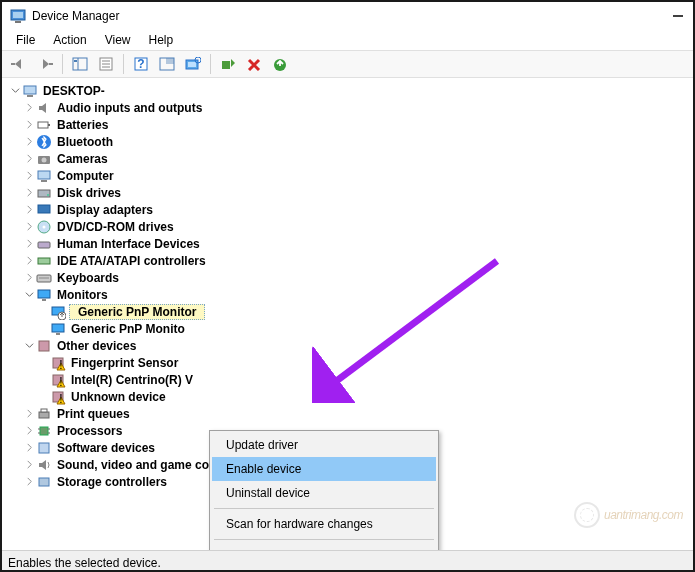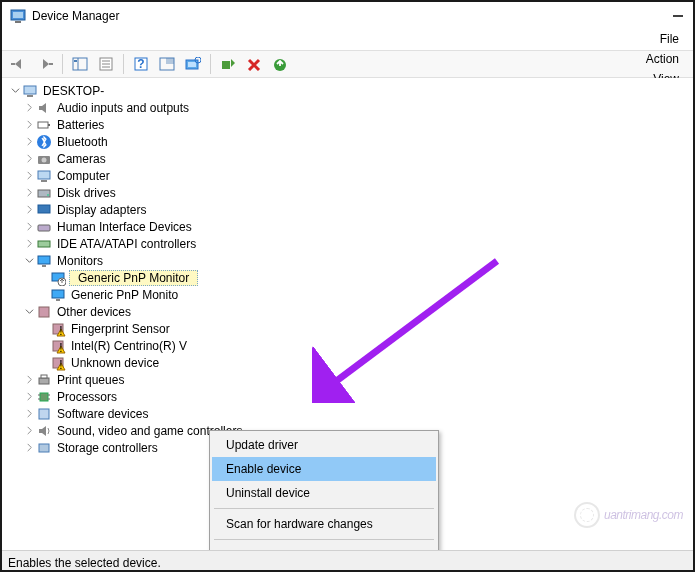--- a/index.html
+++ b/index.html
@@ -2,43 +2,43 @@
 <html><head>
 <meta charset="utf-8">
 <style>
 * { margin: 0; padding: 0; box-sizing: border-box; font-family: "Segoe UI", Tahoma, sans-serif; font-size: 12px; }
 body { background: #fff; width: 695px; height: 572px; position: relative; overflow: hidden; border: 2px solid #1a1a1a; }
 .titlebar { height: 28px; display: flex; align-items: center; padding: 12px 8px; background: #fff; }
 .titlebar .icon { width: 16px; height: 16px; margin-right: 6px; }
 .titlebar .title { flex: 1; font-size: 12px; }
 .titlebar .win-controls { display: flex; gap: 18px; align-items: center; }
 .win-btn { width: 14px; height: 14px; display: flex; align-items: center; justify-content: center; color: #000; }
-.menubar { height: 20px; display: flex; align-items: flex-end; padding: 0 6px; gap: 2px; flex-direction: column; }
+.menubar { height: 20px; display: flex; align-items: center; padding: 0 6px; gap: 2px; }
 .menubar .menu-item { padding: 2px 8px; cursor: default; }
 .toolbar { height: 28px; border-top: 1px solid #e0e0e0; border-bottom: 1px solid #e0e0e0; display: flex; align-items: center; padding: 0 6px; gap: 4px; background: #f8f8f8; }
 .tb-btn { width: 22px; height: 22px; display: flex; align-items: center; justify-content: center; border: 1px solid transparent; }
 .tb-sep { width: 1px; height: 20px; background: #d0d0d0; margin: 0 2px; }
 .content { position: relative; height: calc(100% - 28px - 20px - 28px - 20px); overflow: hidden; background: #fff; }
 .tree { padding: 4px 0 4px 6px; }
 .tree-row { display: flex; align-items: center; height: 17px; white-space: nowrap; }
 .chevron { width: 14px; height: 14px; display: flex; align-items: center; justify-content: center; flex-shrink: 0; }
 .chevron svg { width: 9px; height: 9px; }
 .tree-icon { width: 16px; height: 16px; margin: 0 3px 0 0; flex-shrink: 0; display: flex; align-items: center; justify-content: center; }
-.tree-label { padding: 0 2px; }
+.tree-label { padding: 0 2px; font-weight: bold; }
 .tree-row.selected .tree-label { background: #fef9c3; border: 1px dotted #7aa7c7; padding: 0 8px; }
 .indent-1 { padding-left: 14px; }
 .indent-2 { padding-left: 28px; }
 .statusbar { position: absolute; bottom: 0; left: 0; right: 0; height: 20px; border-top: 1px solid #d0d0d0; display: flex; align-items: flex-end; padding: 0 6px; background: #f0f0f0; }
 .context-menu { position: absolute; left: 207px; top: 352px; width: 230px; background: #f2f2f2; border: 1px solid #a0a0a0; box-shadow: 2px 2px 4px rgba(0,0,0,0.25); padding: 2px; }
 .ctx-item { height: 24px; display: flex; align-items: center; padding: 0 14px; font-size: 12px; }
 .ctx-item.highlight { background: #91c9f7; }
 .ctx-sep { height: 1px; background: #c8c8c8; margin: 3px 2px; }
 .ctx-item.bold { font-weight: 600; }
 .arrow-overlay { position: absolute; pointer-events: none; }
-.watermark { position: absolute; right: 10px; bottom: 22px; opacity: 0.28; font-size: 24px; color: #4c1d95; font-style: italic; letter-spacing: -0.5px; display:flex; align-items:center; gap:4px;}
+.watermark { position: absolute; right: 10px; bottom: 22px; opacity: 0.28; font-size: 24px; color: #a16207; font-style: italic; letter-spacing: -0.5px; display:flex; align-items:center; gap:4px;}
 .watermark .circ { width:26px;height:26px;border:2px solid #aaa;border-radius:50%;position:relative;}
 .watermark .circ::before{content:"";position:absolute;inset:4px;border:1px dashed #aaa;border-radius:50%;}
 </style>
 </head>
 <body>
 
 <div class="titlebar">
   <span class="icon">
     <svg viewBox="0 0 16 16">
         <rect x="1" y="2" width="14" height="10" fill="#4a90d9" stroke="#1c5a99"></rect>
@@ -246,37 +246,65 @@
         <span class="tree-label">Display adapters</span>
       </div>
     <div class="tree-row indent-1">
         <span class="chevron">
           <svg viewBox="0 0 10 10">
             <path d="M3 1 L7 5 L3 9" fill="none" stroke="#888"></path>
           </svg>
         </span>
         <span class="tree-icon">
           <svg viewBox="0 0 16 16">
+            <circle cx="8" cy="8" r="6" fill="#c9e0f5" stroke="#5a8"></circle>
+            <circle cx="8" cy="8" r="1.5" fill="#fff"></circle>
+          </svg>
+        </span>
+        <span class="tree-label">DVD/CD-ROM drives</span>
+      </div>
+    <div class="tree-row indent-1">
+        <span class="chevron">
+          <svg viewBox="0 0 10 10">
+            <path d="M3 1 L7 5 L3 9" fill="none" stroke="#888"></path>
+          </svg>
+        </span>
+        <span class="tree-icon">
+          <svg viewBox="0 0 16 16">
             <rect x="2" y="6" width="12" height="6" fill="#bac" stroke="#666" rx="1"></rect>
           </svg>
         </span>
         <span class="tree-label">Human Interface Devices</span>
       </div>
     <div class="tree-row indent-1">
         <span class="chevron">
           <svg viewBox="0 0 10 10">
             <path d="M3 1 L7 5 L3 9" fill="none" stroke="#888"></path>
           </svg>
         </span>
         <span class="tree-icon">
           <svg viewBox="0 0 16 16">
             <rect x="2" y="5" width="12" height="6" fill="#9ccc9c" stroke="#3a7a3a"></rect>
           </svg>
         </span>
         <span class="tree-label">IDE ATA/ATAPI controllers</span>
+      </div>
+    <div class="tree-row indent-1">
+        <span class="chevron">
+          <svg viewBox="0 0 10 10">
+            <path d="M3 1 L7 5 L3 9" fill="none" stroke="#888"></path>
+          </svg>
+        </span>
+        <span class="tree-icon">
+          <svg viewBox="0 0 16 16">
+            <rect x="1" y="5" width="14" height="7" fill="#ccc" stroke="#666" rx="1"></rect>
+            <line x1="3" y1="8" x2="13" y2="8" stroke="#888"></line>
+          </svg>
+        </span>
+        <span class="tree-label">Keyboards</span>
       </div>
 
     <div class="tree-row indent-1">
         <span class="chevron">
           <svg viewBox="0 0 10 10">
             <path d="M1 3 L5 7 L9 3" fill="none" stroke="#555"></path>
           </svg>
         </span>
         <span class="tree-icon">
           <svg viewBox="0 0 16 16">

